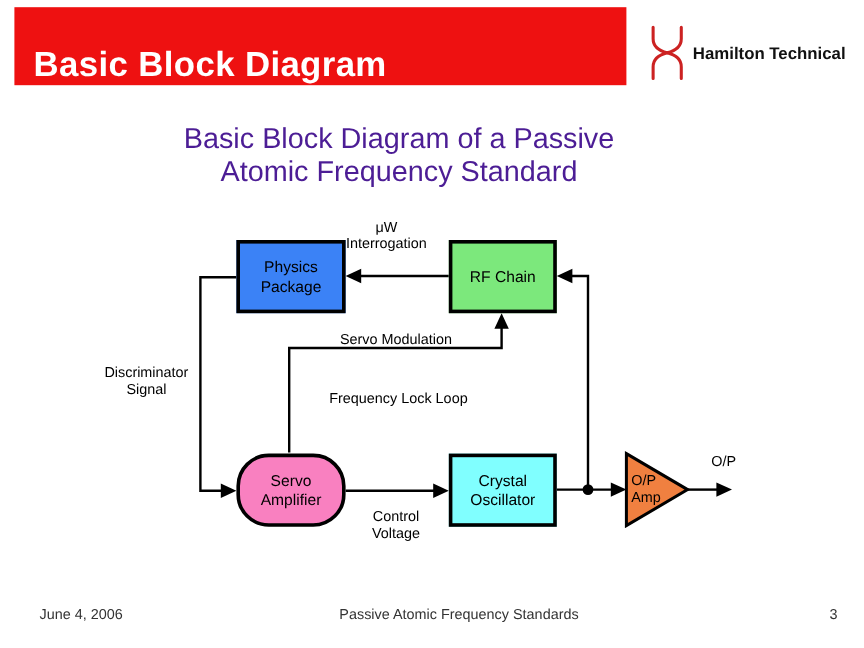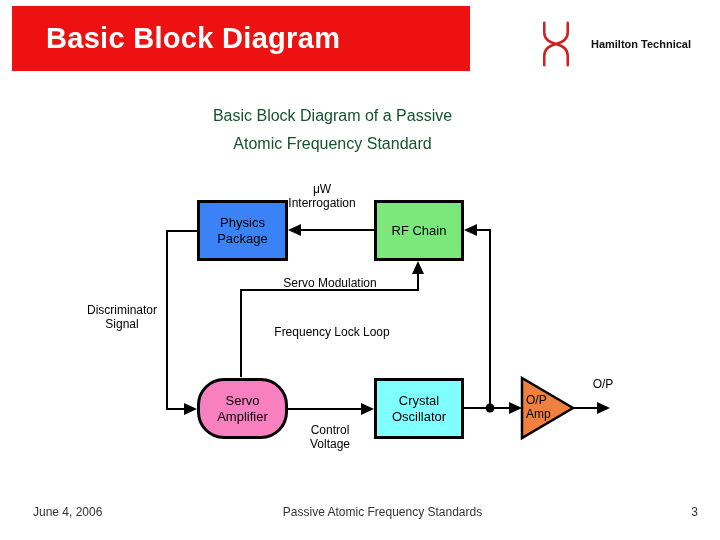--- a/index.html
+++ b/index.html
@@ -4,37 +4,37 @@
 <style>
   html,body { margin:0; padding:0; background:#ffffff; }
   .slide {
     position:relative; width:720px; height:540px; background:#ffffff;
     font-family:"Liberation Sans", sans-serif; overflow:hidden;
   }
   .prelines { white-space:pre-line; }
 
   
   .header-bar {
-    position:absolute; left:12px; top:6px; width:458px; height:65px;
-    background:#EE1111; display:flex; align-items:center;
-    padding-left:34px; box-sizing:border-box;
+    position:absolute; left:12px; top:6px; width:510px; height:65px;
+    background:#EE1111; display:flex; align-items:flex-end;
+    padding-left:16px; box-sizing:border-box;
   }
   .header-title { color:#ffffff; font-size:29px; font-weight:bold; letter-spacing:.3px; }
 
   .logo { position:absolute; left:540px; top:20px; width:170px; display:flex; align-items:center; }
   .logo-glyph { width:32px; height:48px; flex:0 0 auto; }
   .logo-text {
-    flex:1; text-align:center; font-size:11px; font-weight:bold;
+    flex:1; text-align:center; font-size:14px; font-weight:bold;
     color:#111111; line-height:16px;
   }
 
   
   .slide-title {
     position:absolute; left:60px; top:102px; width:545px; text-align:center;
-    font-size:16px; line-height:28px; color:#14532d;
+    font-size:24px; line-height:28px; color:#4c1d95;
   }
 
   
   .diagram-svg { position:absolute; left:0; top:0; width:720px; height:540px; }
   .block {
     position:absolute; box-sizing:border-box; border:3px solid #000000;
     display:flex; align-items:center; justify-content:center; text-align:center;
     font-size:13px; line-height:16px; color:#000000;
   }
   .blk-physics { left:197px; top:200px; width:91px; height:61px; }

